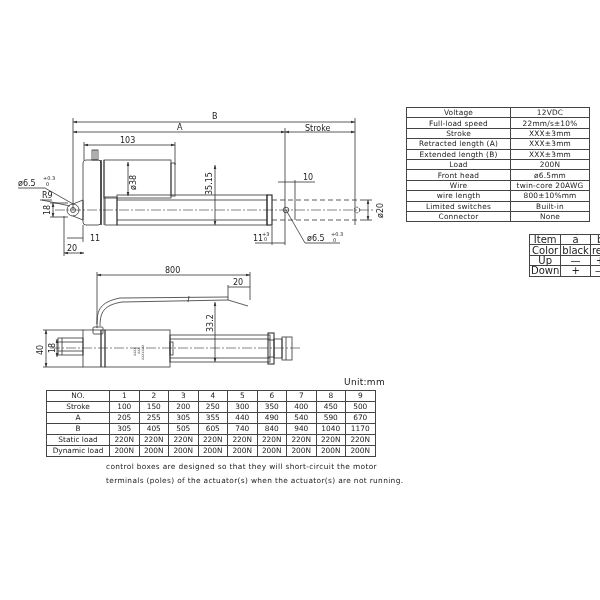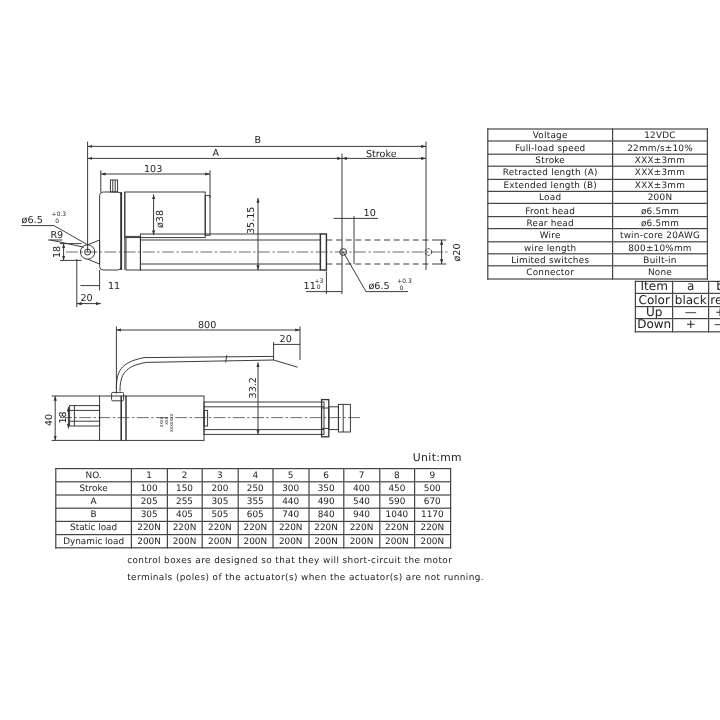--- a/index.html
+++ b/index.html
@@ -233,24 +233,20 @@
       </tr>
     <tr>
         <td class="k">Load</td>
         <td class="v">200N</td>
       </tr>
     <tr>
         <td class="k">Front head</td>
         <td class="v">ø6.5mm</td>
       </tr>
     <tr>
-        <td class="k">Rear head</td>
-        <td class="v">ø6.5mm</td>
-      </tr>
-    <tr>
         <td class="k">Wire</td>
         <td class="v">twin-core 20AWG</td>
       </tr>
     <tr>
         <td class="k">wire length</td>
         <td class="v">800±10%mm</td>
       </tr>
     <tr>
         <td class="k">Limited switches</td>
         <td class="v">Built-in</td>

